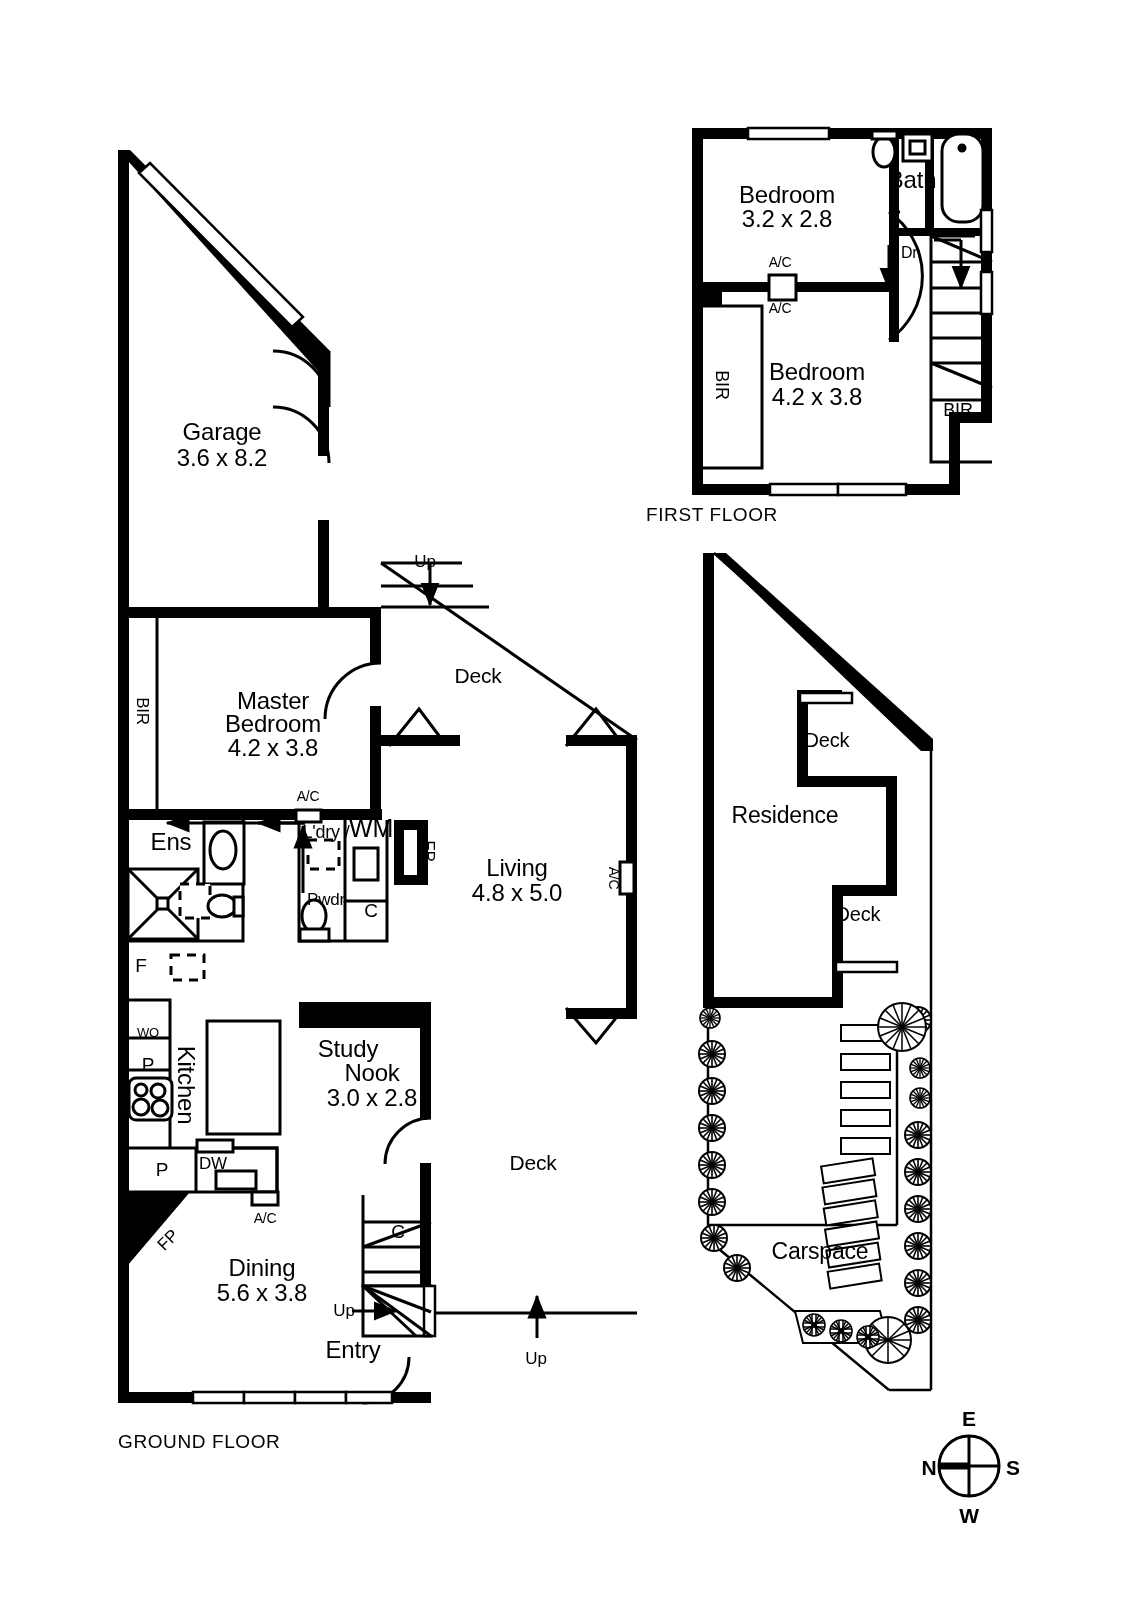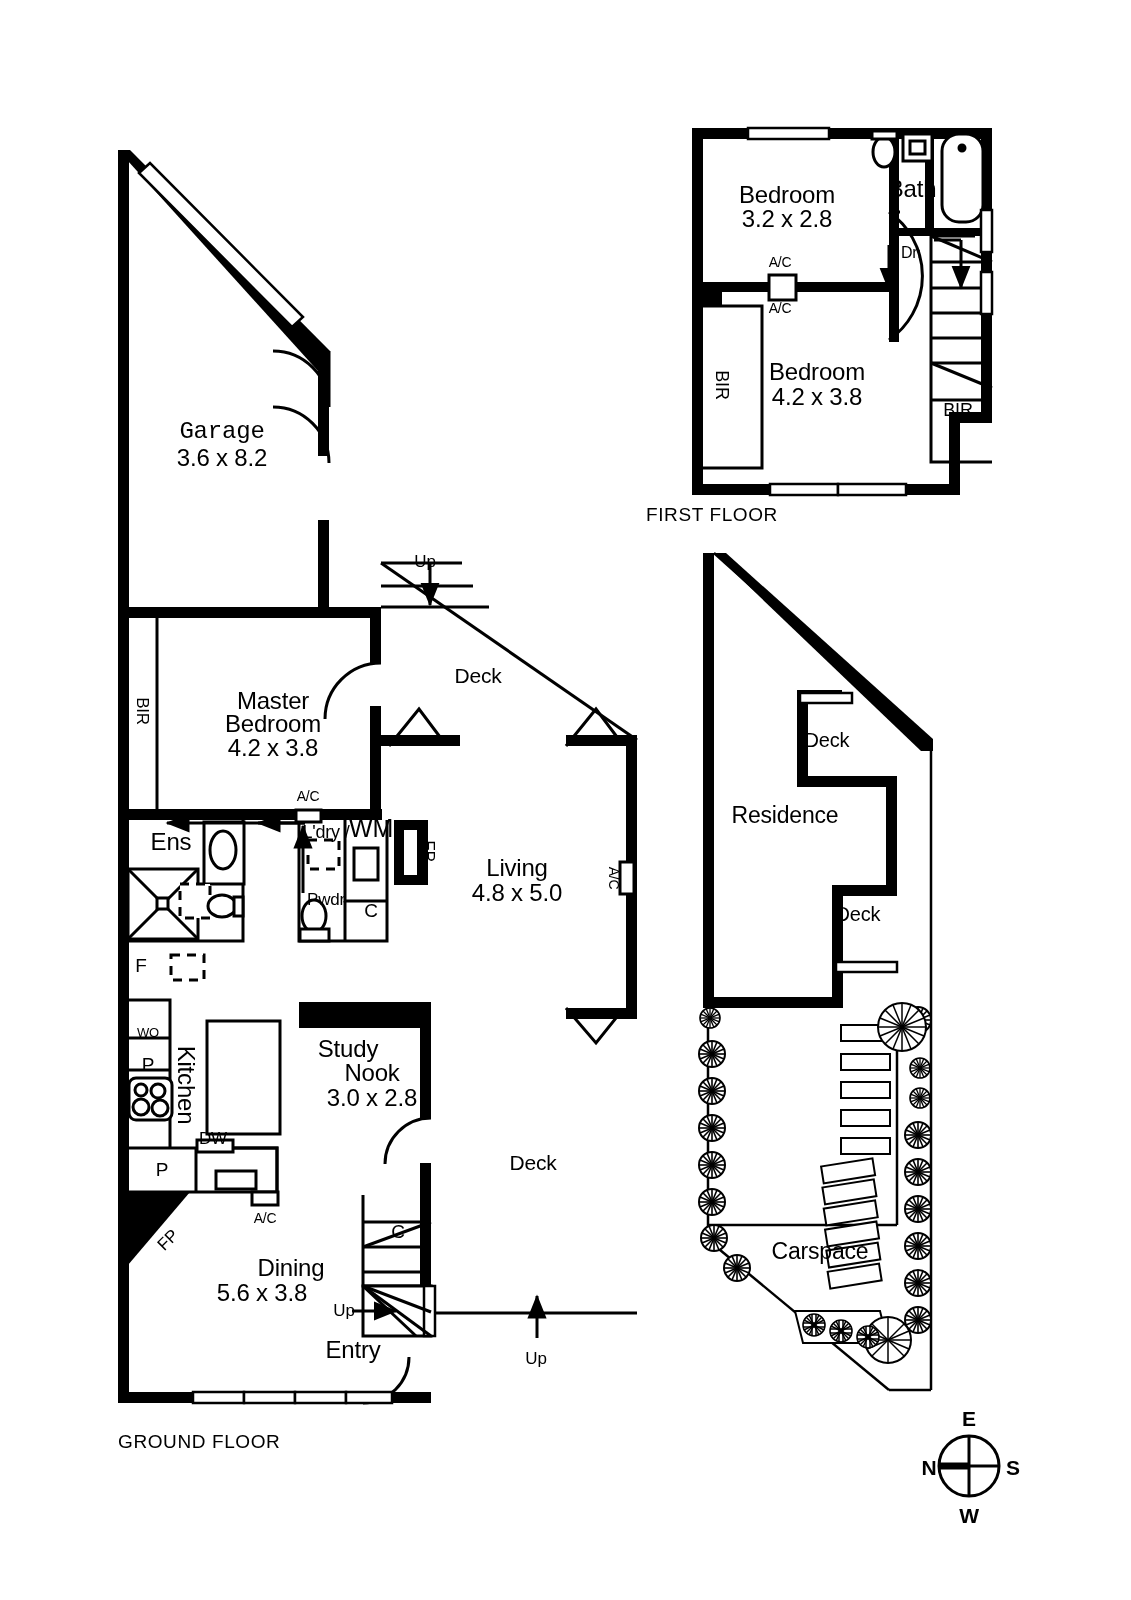--- a/index.html
+++ b/index.html
@@ -454,35 +454,35 @@
     </g>
 
     <g transform="translate(969,1466)">
       <circle cx="0" cy="0" r="30" fill="#fff" stroke="#000" stroke-width="3"></circle>
       <line x1="0" y1="-30" x2="0" y2="30" stroke="#000" stroke-width="3"></line>
       <line x1="-30" y1="0" x2="30" y2="0" stroke="#000" stroke-width="3"></line>
       <line x1="-30" y1="0" x2="0" y2="0" stroke="#000" stroke-width="7"></line>
     </g>
   </svg>
 
-  <div class="lbl ctr room-name" style="left:222px; top:432px;font-family:Liberation Mono, monospace;">Garage</div>
+  <div class="lbl ctr room-name" style="left:222px; top:432px;">Garage</div>
   <div class="lbl ctr room-dims" style="left:222px; top:458px;">3.6 x 8.2</div>
 
   <div class="lbl ctr room-name" style="left:273px; top:701px;">Master</div>
   <div class="lbl ctr room-name" style="left:273px; top:724px;">Bedroom</div>
   <div class="lbl ctr room-dims" style="left:273px; top:748px;">4.2 x 3.8</div>
 
   <div class="lbl ctr room-name" style="left:517px; top:868px;">Living</div>
   <div class="lbl ctr room-dims" style="left:517px; top:893px;">4.8 x 5.0</div>
 
   <div class="lbl ctr room-name" style="left:348px; top:1049px;">Study</div>
   <div class="lbl ctr room-name" style="left:372px; top:1073px;">Nook</div>
   <div class="lbl ctr room-dims" style="left:372px; top:1098px;">3.0 x 2.8</div>
 
-  <div class="lbl ctr room-name" style="left:262px; top:1268px;margin-left:29px;">Dining</div>
+  <div class="lbl ctr room-name" style="left:262px; top:1268px;">Dining</div>
   <div class="lbl ctr room-dims" style="left:262px; top:1293px;">5.6 x 3.8</div>
 
   <div class="lbl ctr deck-name" style="left:478px; top:676px;">Deck</div>
   <div class="lbl ctr deck-name" style="left:533px; top:1163px;">Deck</div>
 
   <div class="lbl ctr room-name" style="left:171px; top:842px;">Ens</div>
 
   <div class="lbl ctr room-name vert-up" style="left:186px; top:1085px;">Kitchen</div>
 
   <div class="lbl ctr small-tag" style="left:326px; top:832px; font-size:18px;">L'dry /</div>
@@ -496,39 +496,39 @@
   <div class="lbl ctr small-tag" style="left:371px; top:911px; font-size:19px;">C</div>
   <div class="lbl ctr small-tag" style="left:398px; top:1232px; font-size:19px;">C</div>
 
   <div class="lbl ctr small-tag vert-up" style="left:428px; top:851px; font-size:17px;">FP</div>
   <div class="lbl ctr small-tag" style="left:168px; top:1240px; font-size:17px; transform:translate(-50%,-50%) rotate(-45deg);">FP</div>
 
   <div class="lbl ctr small-tag" style="left:141px; top:966px; font-size:19px;">F</div>
   <div class="lbl ctr small-tag" style="left:148px; top:1033px; font-size:13px;">WO</div>
   <div class="lbl ctr small-tag" style="left:148px; top:1065px; font-size:19px;">P</div>
   <div class="lbl ctr small-tag" style="left:162px; top:1170px; font-size:19px;">P</div>
-  <div class="lbl ctr small-tag" style="left:213px; top:1139px; font-size:17px;">DW</div>
+  <div class="lbl ctr small-tag" style="left:213px; top:1164px; font-size:17px;">DW</div>
 
   <div class="lbl ctr tiny-tag" style="left:308px; top:797px;">A/C</div>
   <div class="lbl ctr tiny-tag vert-up" style="left:613px; top:878px;">A/C</div>
   <div class="lbl ctr tiny-tag" style="left:265px; top:1219px;">A/C</div>
 
   <div class="lbl ctr tiny-tag" style="left:425px; top:562px; font-size:17px;">Up</div>
   <div class="lbl ctr tiny-tag" style="left:344px; top:1311px; font-size:17px;">Up</div>
   <div class="lbl ctr tiny-tag" style="left:536px; top:1359px; font-size:17px;">Up</div>
 
   <div class="lbl lft floor-title" style="left:118px; top:1442px;">GROUND FLOOR</div>
 
   <div class="lbl ctr room-name" style="left:787px; top:195px;">Bedroom</div>
   <div class="lbl ctr room-dims" style="left:787px; top:219px;">3.2 x 2.8</div>
 
   <div class="lbl ctr room-name" style="left:817px; top:372px;">Bedroom</div>
   <div class="lbl ctr room-dims" style="left:817px; top:397px;">4.2 x 3.8</div>
 
-  <div class="lbl ctr room-name" style="left:912px; top:180px;margin-top:9px;">Bath</div>
+  <div class="lbl ctr room-name" style="left:912px; top:180px;">Bath</div>
 
   <div class="lbl ctr tiny-tag" style="left:780px; top:263px;">A/C</div>
   <div class="lbl ctr tiny-tag" style="left:780px; top:309px;">A/C</div>
 
   <div class="lbl ctr small-tag vert-up" style="left:722px; top:385px; font-size:18px;">BIR</div>
   <div class="lbl ctr small-tag" style="left:958px; top:410px; font-size:18px;">BIR</div>
 
   <div class="lbl ctr tiny-tag" style="left:911px; top:253px; font-size:16px;">Dn</div>
 
   <div class="lbl lft floor-title" style="left:646px; top:515px;">FIRST FLOOR</div>

